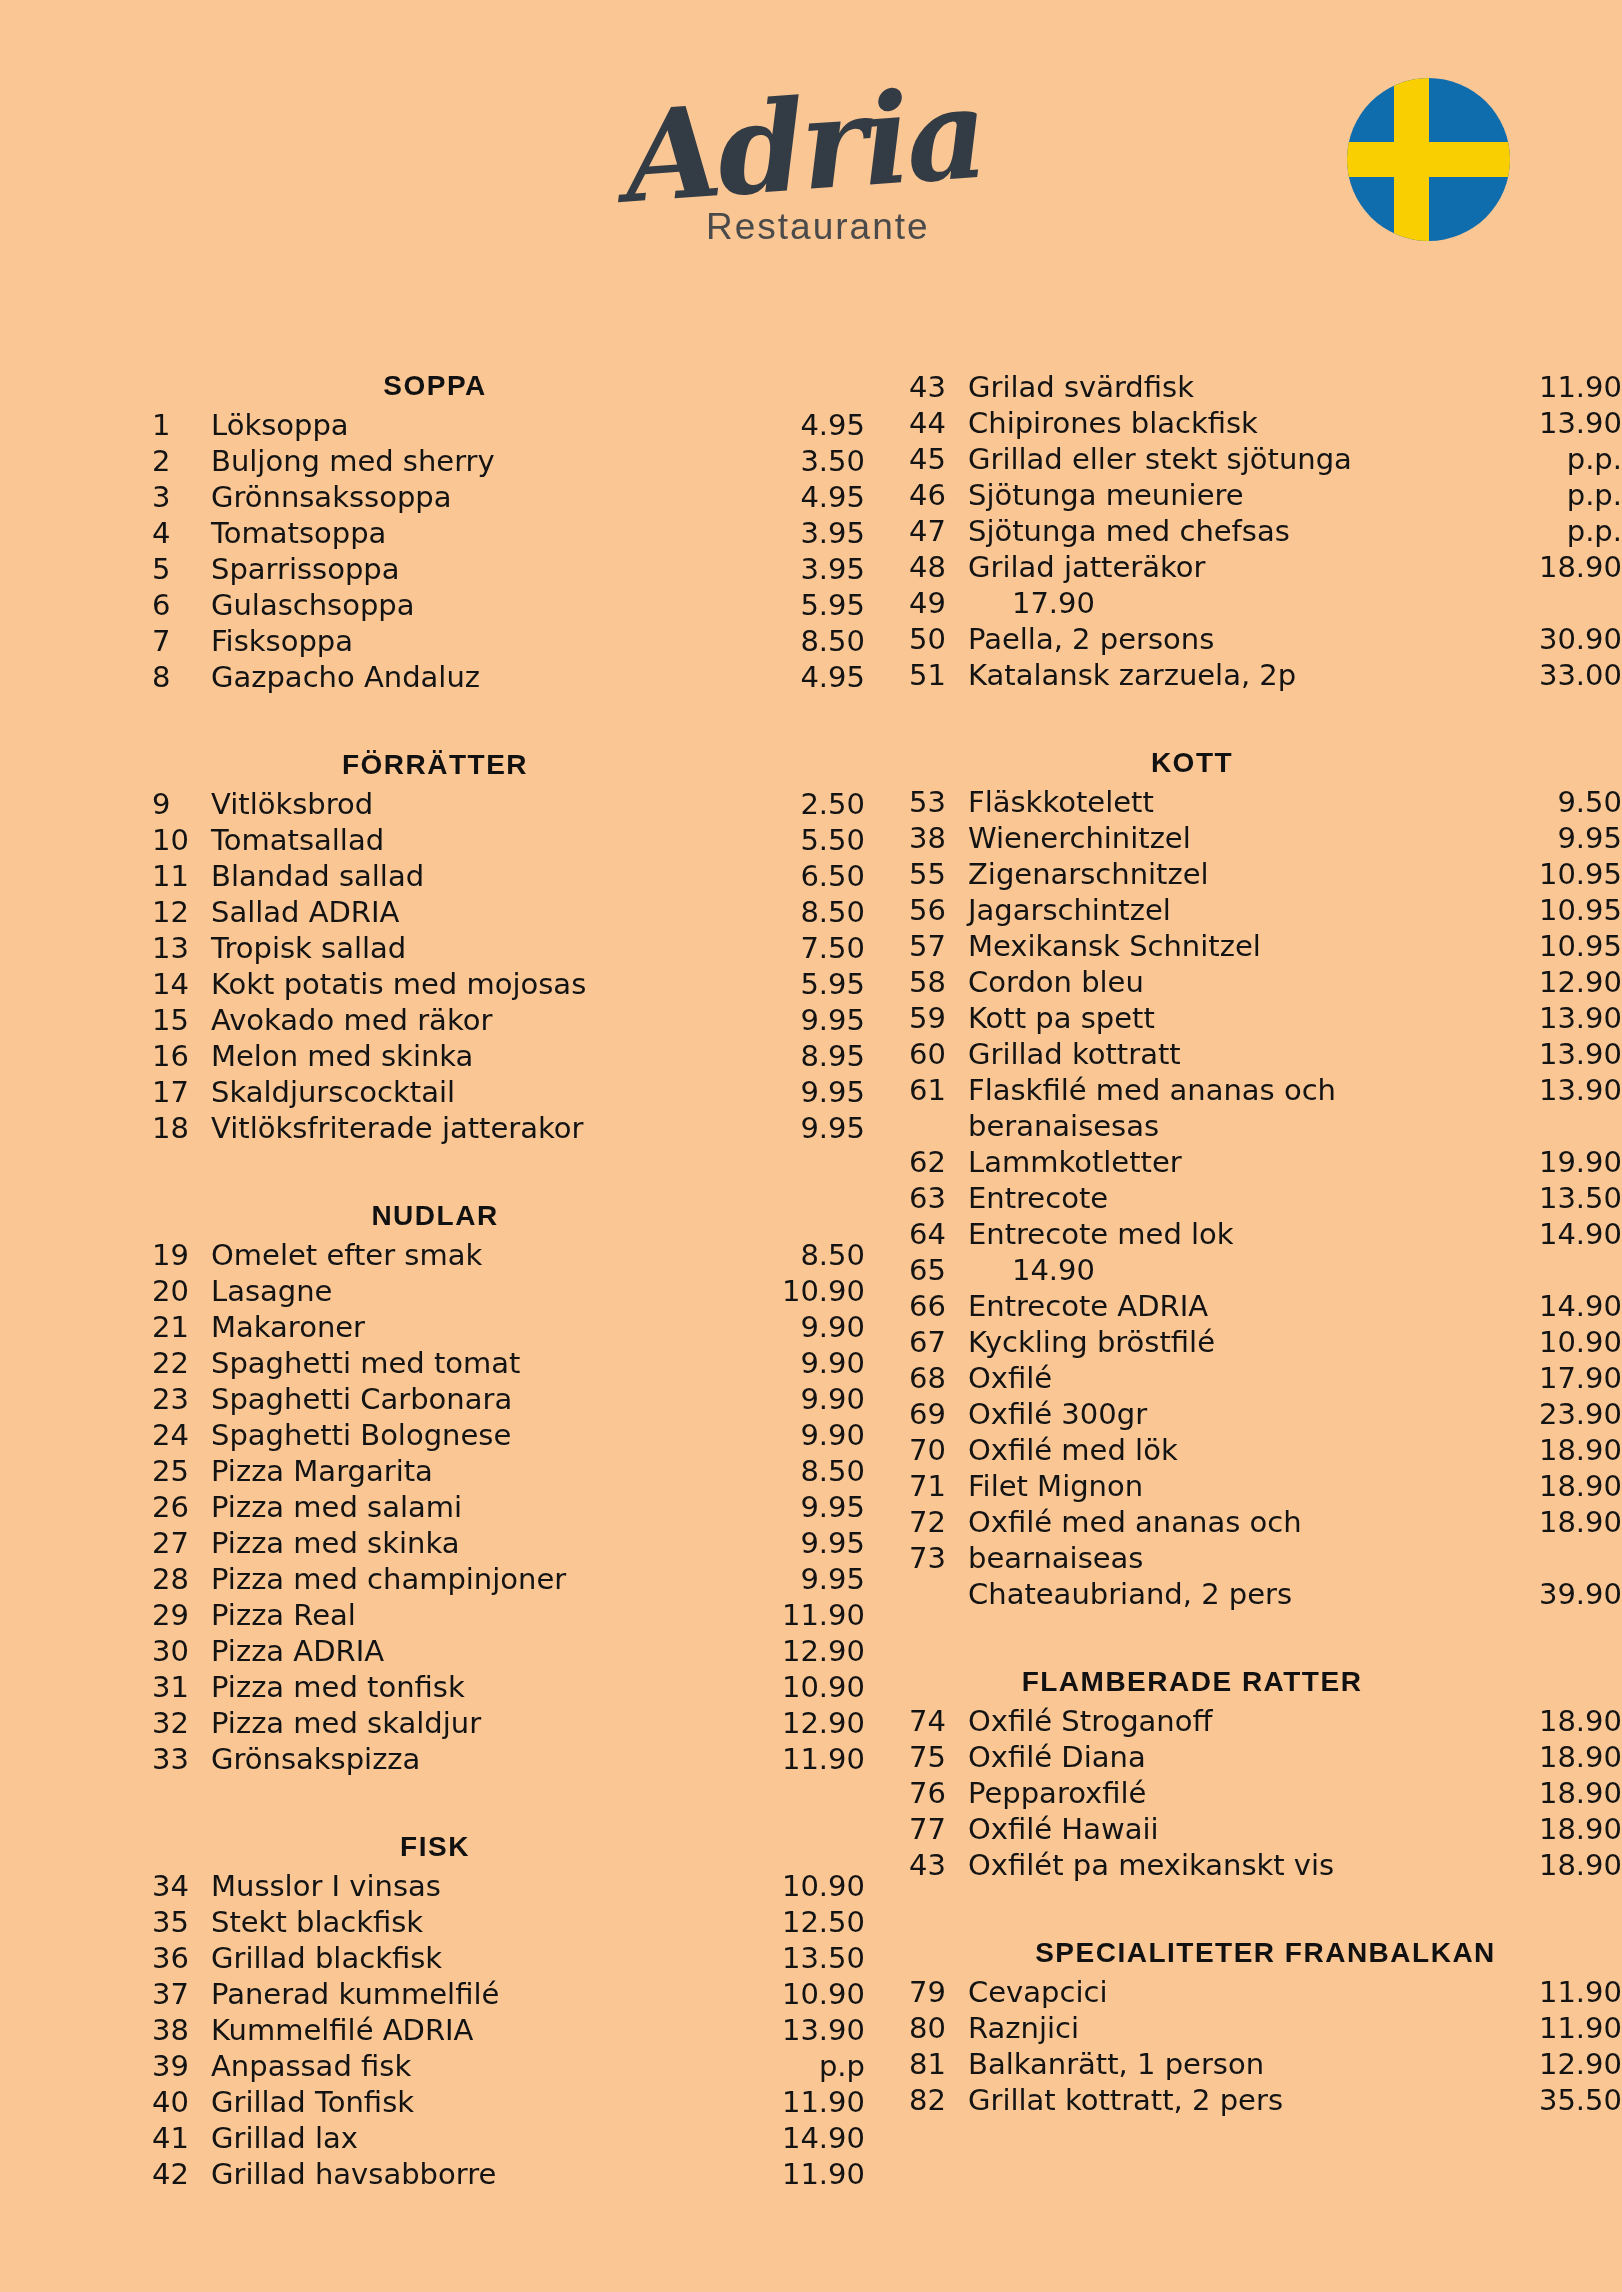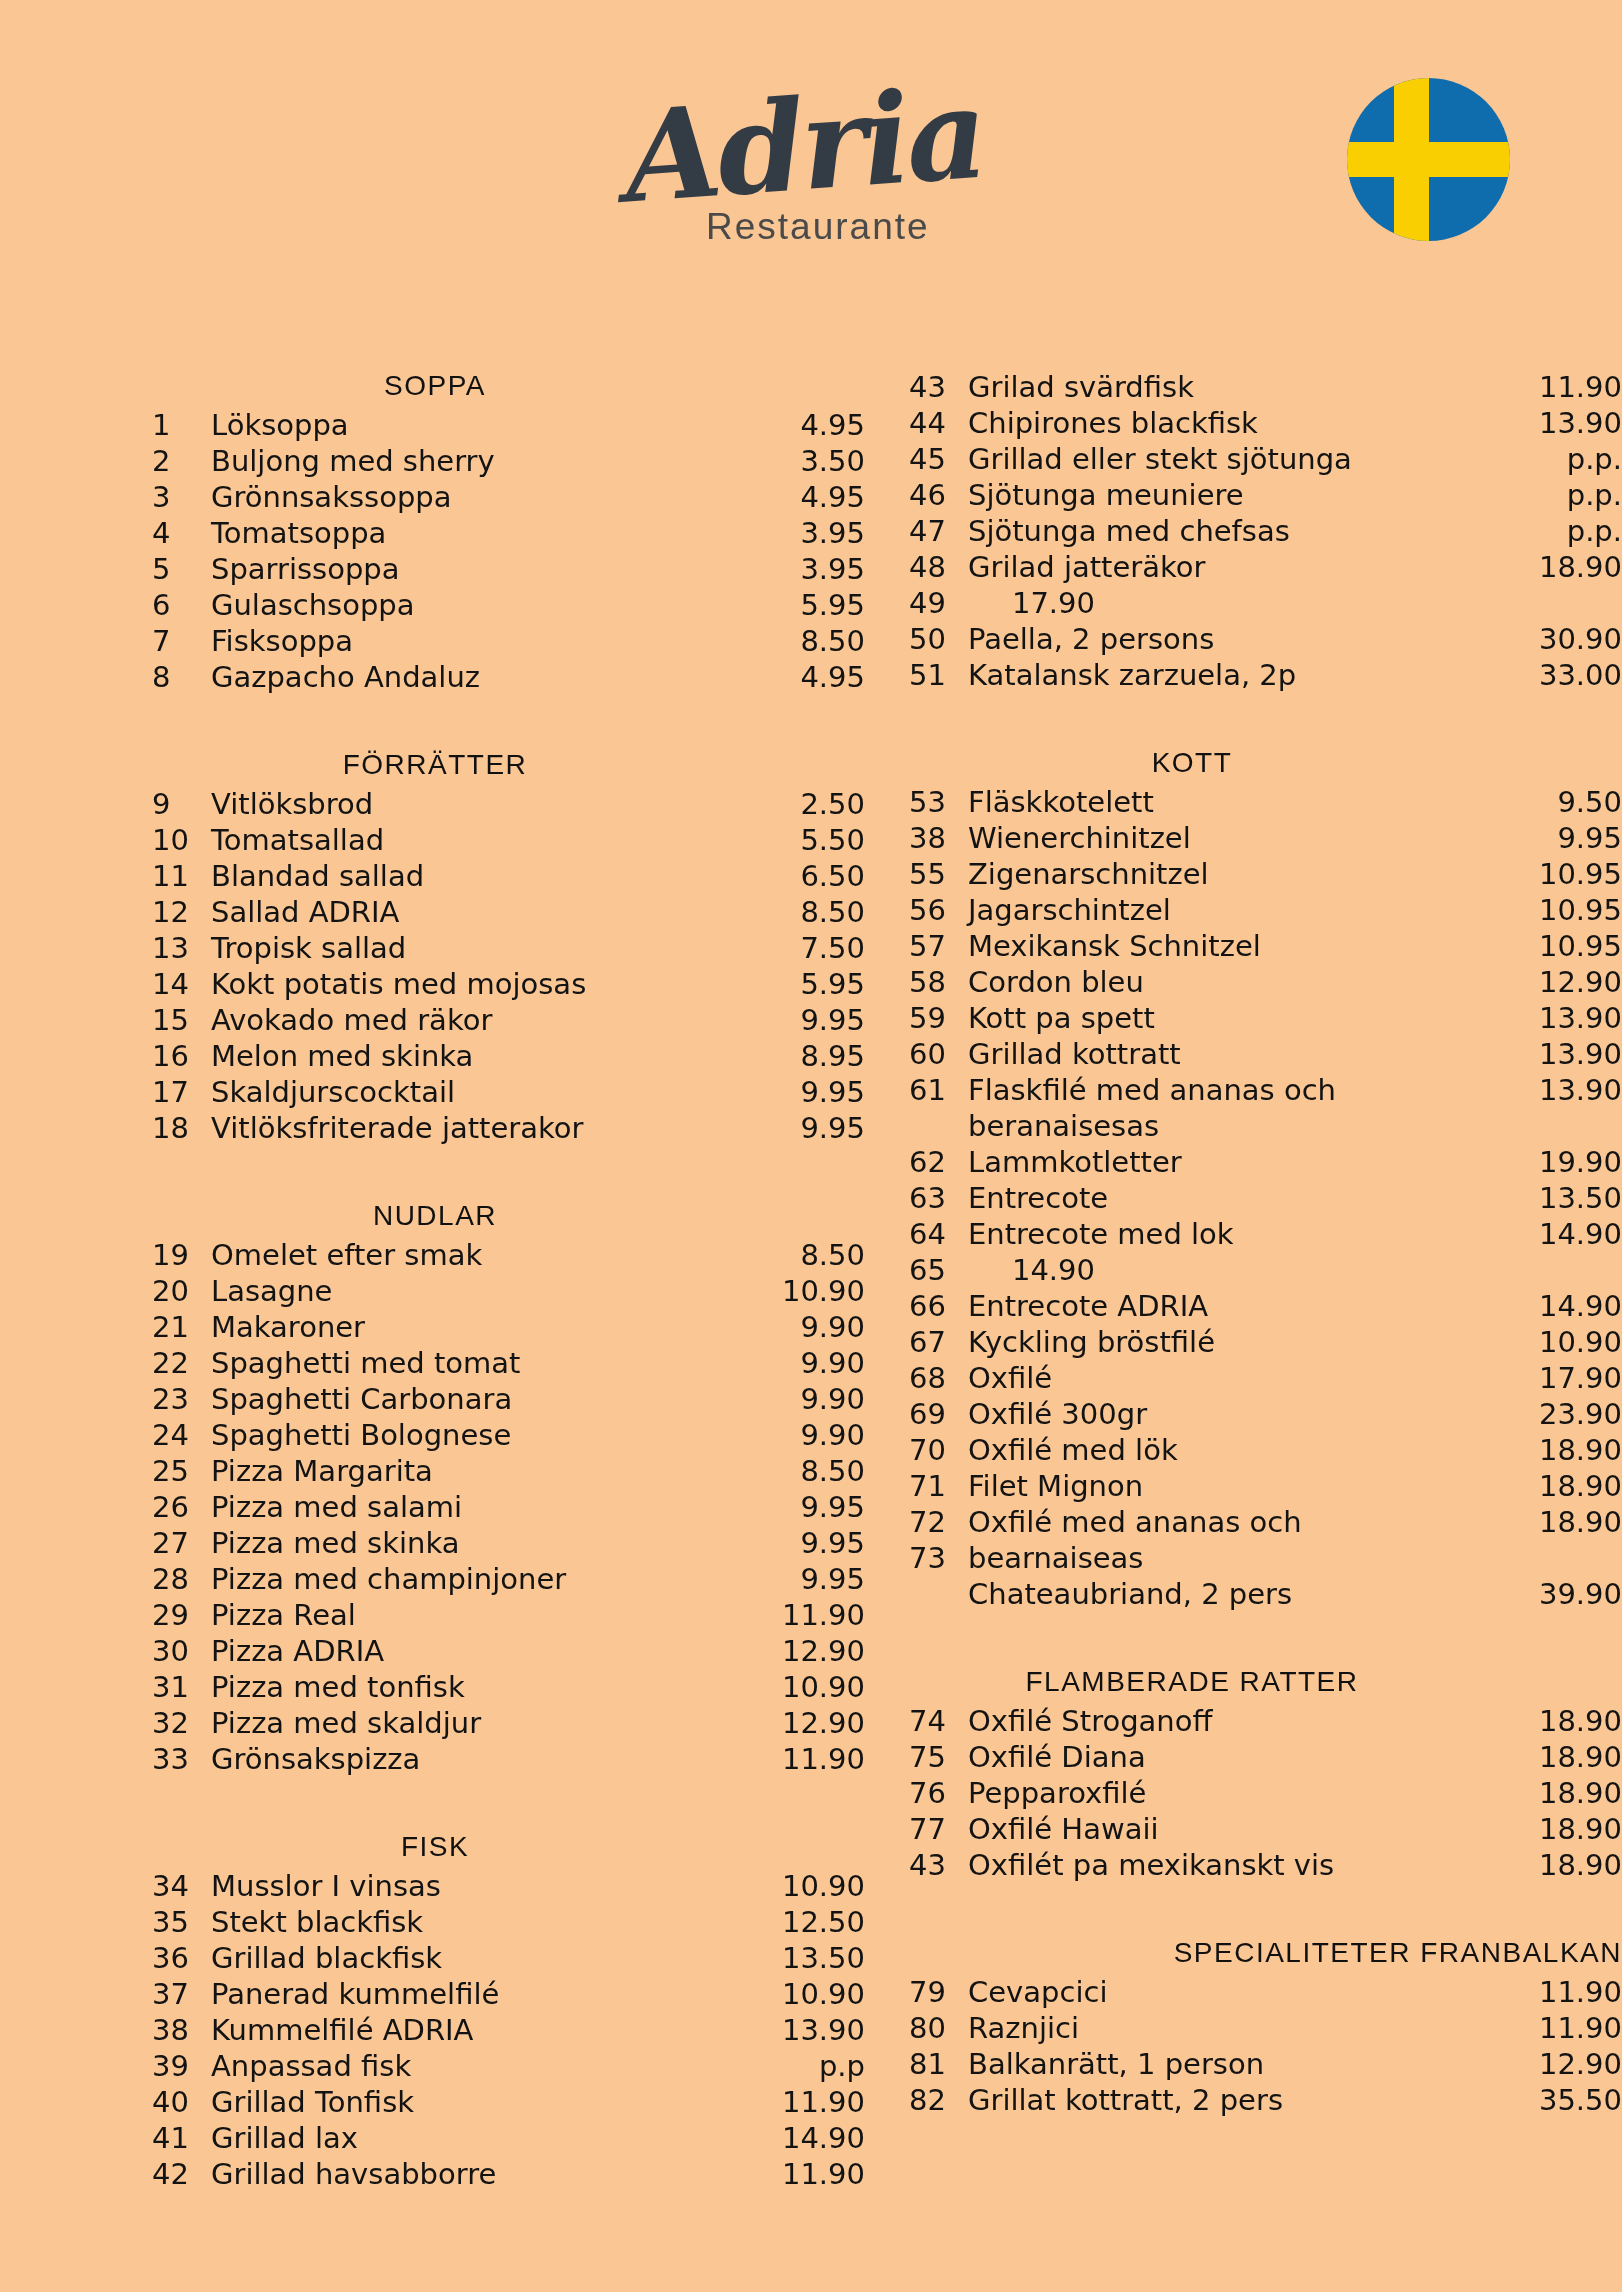--- a/index.html
+++ b/index.html
@@ -88,29 +88,29 @@
   }
   .column {
     width: 745px;
     position: relative;
   }
   .column.left  { margin-left: 152px; }
   .column.right { margin-left: 44px; }
 
   .section-title {
     font-family: "Liberation Sans", sans-serif;
-    font-weight: 400;
+    font-weight: 700;
     font-size: 28px;
     letter-spacing: 1.5px;
     color: #111;
     text-align: center;
     padding-bottom: 5.9px;
   }
   .section-title.left-align {
-    text-align: right;
+    text-align: center;
     padding-left: 0;
   }
   .section-title.indent { padding-right: 147px; }
 
   .spacer-lg { height: 53px; }
 
   .row {
     display: flex;
     align-items: baseline;
     font-size: 29px;

